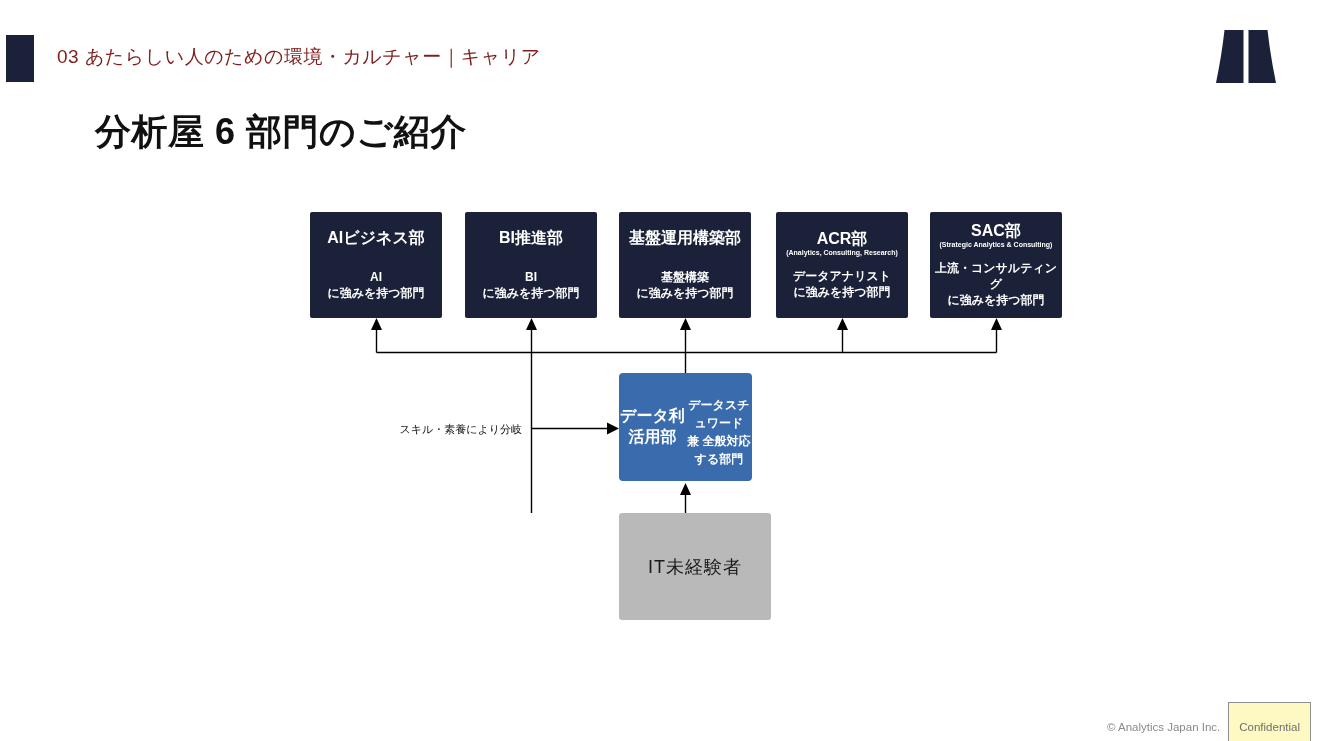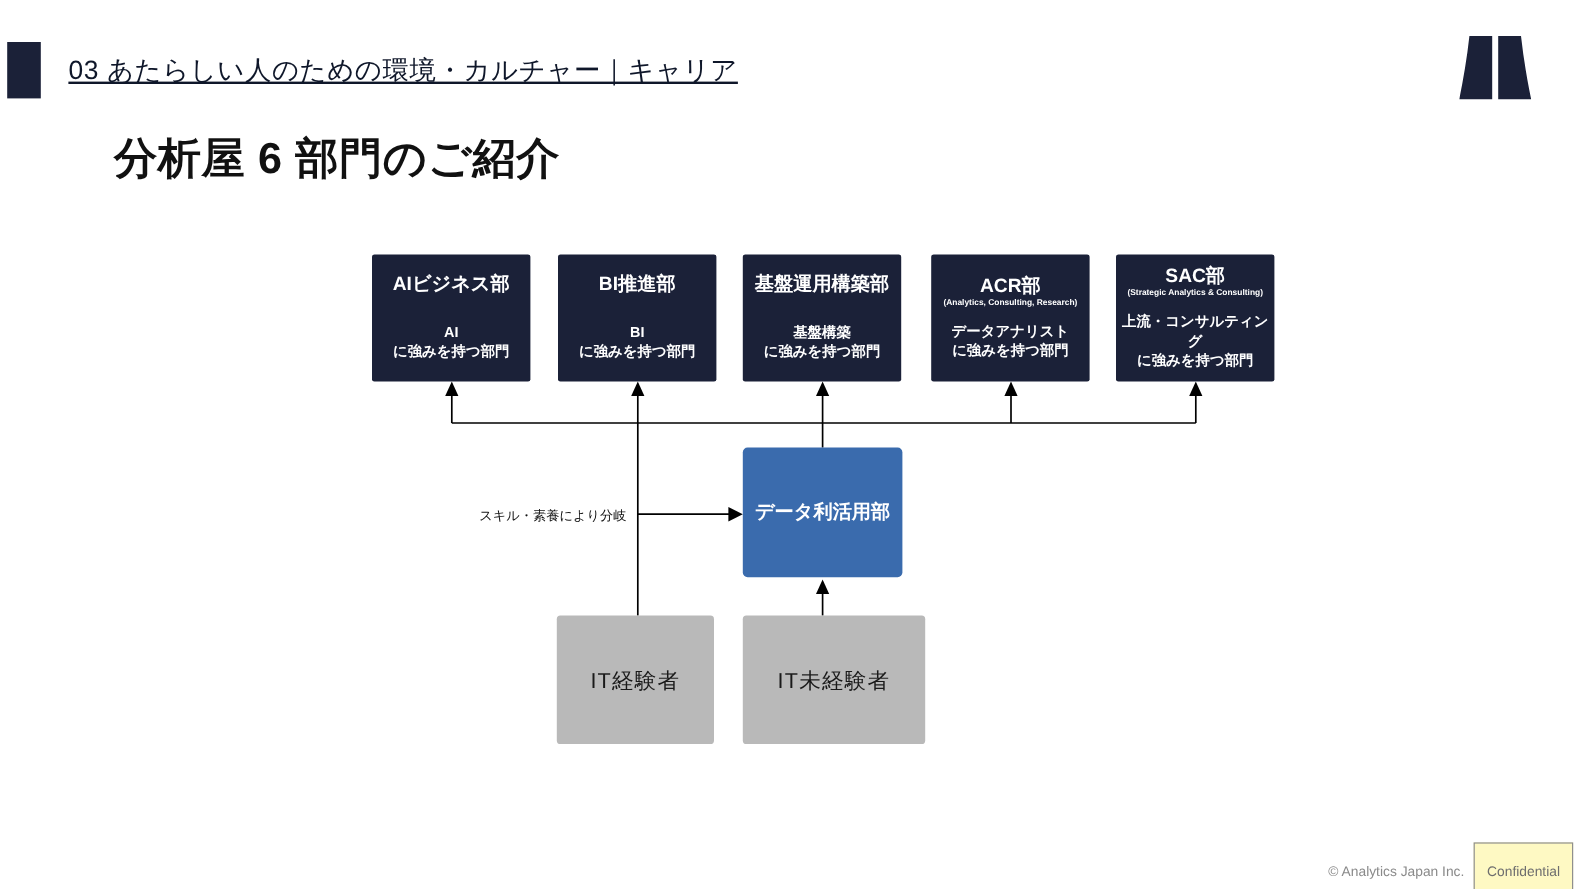--- a/index.html
+++ b/index.html
@@ -1,21 +1,21 @@
 <!DOCTYPE html>
 <html><head>
 <meta charset="utf-8">
 <style>
   * { margin:0; padding:0; box-sizing:border-box; }
   body { font-family: "Liberation Sans", sans-serif; background:#fff; }
   .slide { position:relative; width:1321px; height:741px; background:#ffffff; overflow:hidden; }
 
   
   .section-bar { position:absolute; left:6px; top:35px; width:28px; height:47px; background:#1b2138; }
-  .section-label { position:absolute; left:57px; top:44px; font-size:22px; color:#0f172a; letter-spacing:0.5px;text-decoration:underline; }
+  .section-label { position:absolute; left:57px; top:44px; font-size:19px; color:#7f1d1d; letter-spacing:0.5px; }
 
   .logo { position:absolute; left:1216px; top:30px; width:60px; height:53px; }
 
   .page-title { position:absolute; left:95px; top:108px; font-size:36px; font-weight:800; color:#111; letter-spacing:0.5px; }
 
   
   .arrows { position:absolute; left:0; top:0; z-index:1; }
 
   
   .dept-box { position:absolute; top:212px; width:132px; height:106px; background:#1b2138; border-radius:2px;
@@ -124,27 +124,28 @@
     <div class="dept-name">SAC部</div>
     <div class="dept-eng">(Strategic Analytics &amp; Consulting)</div>
     <div class="dept-strength">
       <div>上流・コンサルティング</div>
       <div>に強みを持つ部門</div>
     </div>
   </div>
 
   <div class="hub-box">
     <div class="hub-name">データ利活用部</div>
+    <div class="hub-desc">
+      <div>データスチュワード</div>
+      <div>兼 全般対応する部門</div>
+    </div>
   </div>
 
   <div class="branch-label">スキル・素養により分岐</div>
 
-  <div class="entry-box e1">
-    <span>IT経験者</span>
-  </div>
   <div class="entry-box e2">
     <span>IT未経験者</span>
   </div>
 
   <div class="footer">
     <span class="footer-copy">© Analytics Japan Inc.</span>
     <span class="footer-badge">Confidential</span>
   </div>
 
 </div>

